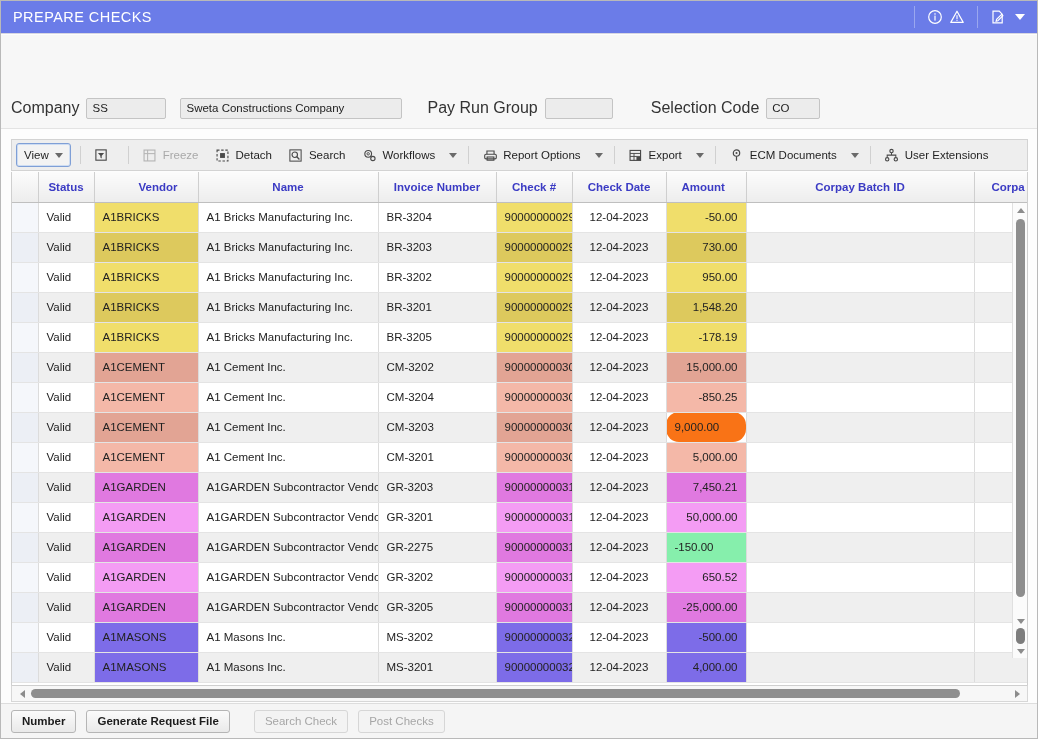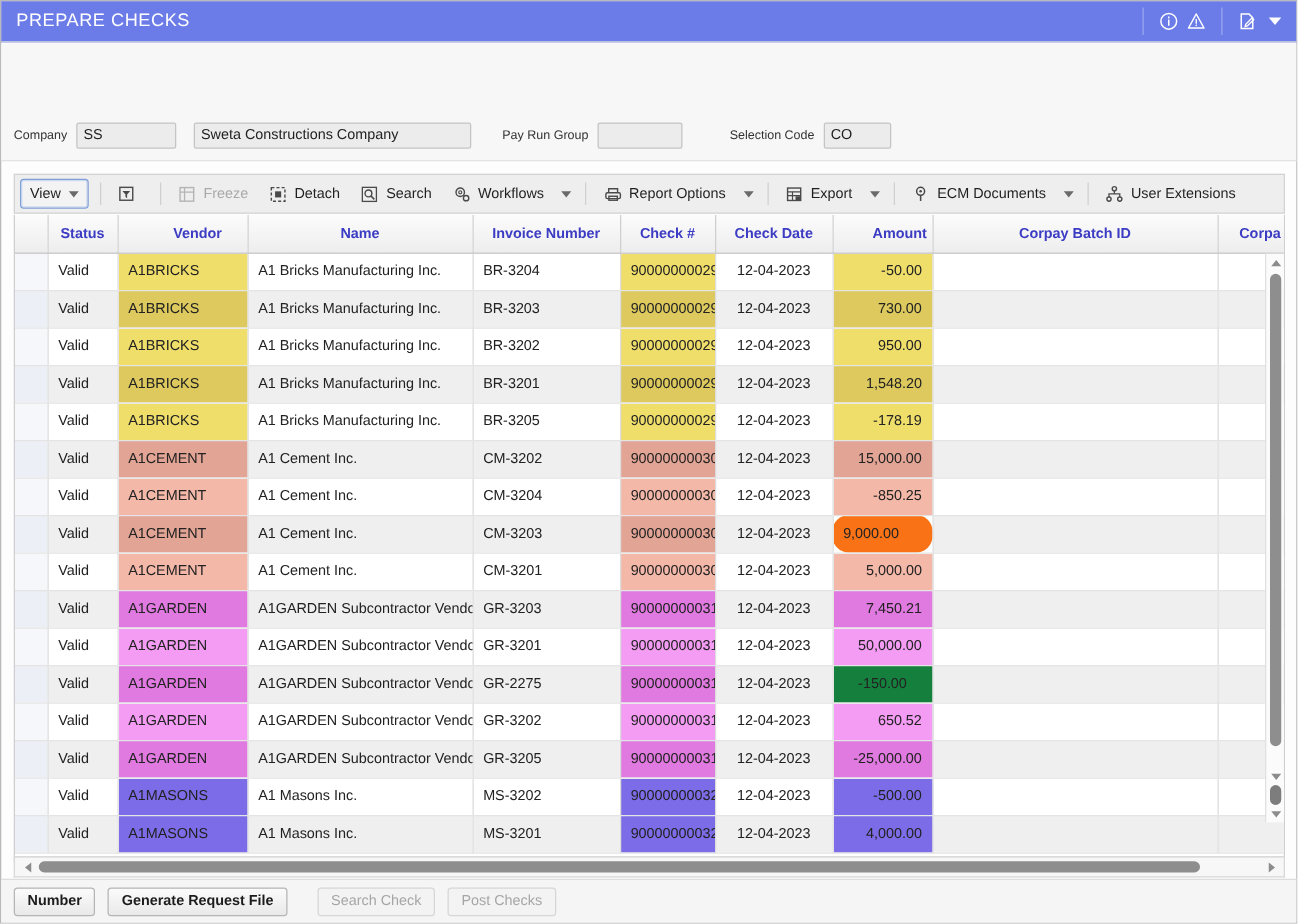--- a/index.html
+++ b/index.html
@@ -65,21 +65,21 @@
     width: 1036px; height: 94px;
     background: #f7f7f7;
     border-bottom: 1px solid #e3e3e3;
   }
   .frow {
     position: absolute; left: 0; top: 58px;
     width: 100%; height: 30px;
     display: flex; align-items: center;
   }
   .flabel {
-    font-size: 10px; color: #333333;
+    font-size: 16px; color: #333333;
     margin-right: 7px; white-space: nowrap;
   }
   .finput {
     height: 21px;
     background: #ececec;
     border: 1px solid #c4c4c4;
     border-radius: 2px;
     font-size: 11.5px;
     color: #222222;
     padding: 0 5px;
@@ -475,21 +475,21 @@
         </colgroup>
       <thead>
         <tr id="grid-head-row">
             <th style="text-align: left;"></th>
             <th style="text-align: center;">Status</th>
             <th style="text-align: center; padding-left: 28px;">Vendor</th>
             <th style="text-align: center;">Name</th>
             <th style="text-align: center;">Invoice Number</th>
             <th style="text-align: center;">Check #</th>
             <th style="text-align: center;">Check Date</th>
-            <th style="text-align: right; padding-left: 15px;">Amount</th>
+            <th style="text-align: left; padding-left: 15px;">Amount</th>
             <th style="text-align: center;">Corpay Batch ID</th>
             <th style="text-align: center;">Corpa</th>
           </tr>
       </thead>
       <tbody id="grid-body">
           <tr class="row-odd">
             <td class="c-sel c-sel"></td>
             <td class="c-status">Valid</td>
             <td class="c-vendor hl" style="background: rgb(240, 222, 107);">A1BRICKS</td>
             <td class="c-name">A1 Bricks Manufacturing Inc.</td>
@@ -621,21 +621,21 @@
             <td class="c-corpay2"></td>
           </tr>
           <tr class="row-even">
             <td class="c-sel c-sel"></td>
             <td class="c-status">Valid</td>
             <td class="c-vendor hl" style="background: rgb(224, 121, 224);">A1GARDEN</td>
             <td class="c-name">A1GARDEN Subcontractor Vendor</td>
             <td class="c-invoice">GR-2275</td>
             <td class="c-check hl" style="text-align: center; background: rgb(224, 121, 224);">90000000031</td>
             <td class="c-date" style="text-align: center;">12-04-2023</td>
-            <td class="c-amount hl" style="text-align: center; background: #15803d; margin-top: 36px;">-150.00</td>
+            <td class="c-amount hl" style="text-align: left; background: #86efac; margin-top: 36px;">-150.00</td>
             <td class="c-batch"></td>
             <td class="c-corpay2"></td>
           </tr>
           <tr class="row-odd">
             <td class="c-sel c-sel"></td>
             <td class="c-status">Valid</td>
             <td class="c-vendor hl" style="background: rgb(244, 156, 244);">A1GARDEN</td>
             <td class="c-name">A1GARDEN Subcontractor Vendor</td>
             <td class="c-invoice">GR-3202</td>
             <td class="c-check hl" style="text-align: center; background: rgb(244, 156, 244);">90000000031</td>

